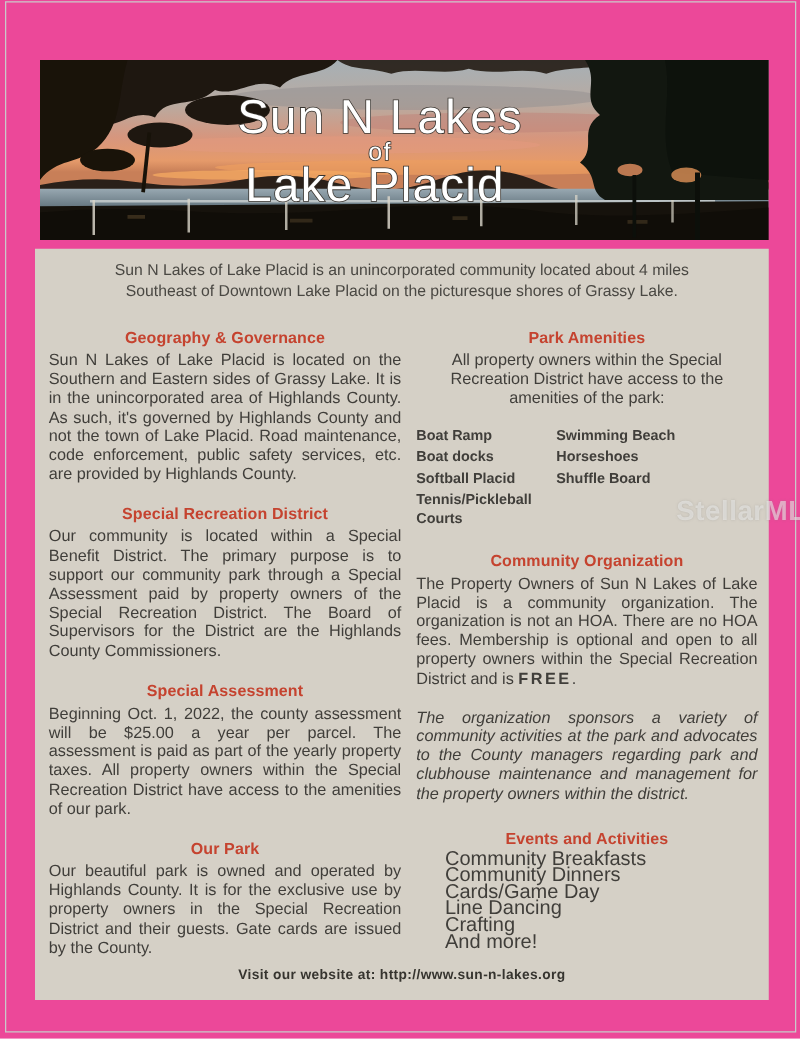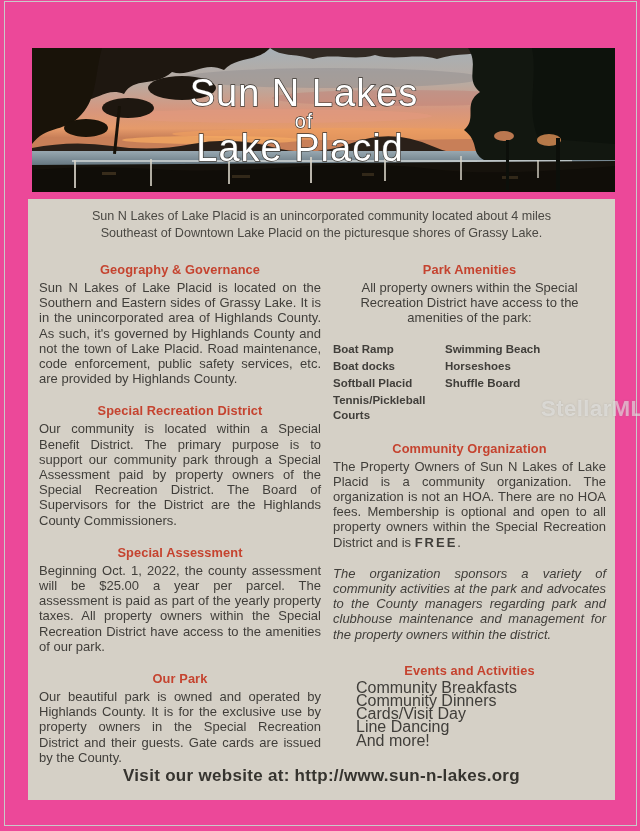--- a/index.html
+++ b/index.html
@@ -63,21 +63,21 @@
   .amenity { font-size: 11.5px; line-height: 15.5px; color: #403e3a; font-weight: bold; }
 
   .events-list { list-style: none; }
   .events-list li { font-size: 16px; line-height: 13.2px; color: #403e3a; margin-left: 23px; }
 
   .free { font-weight: bold; letter-spacing: 2px; }
 
   .footer {
     position: absolute; left: 0; right: 0; bottom: 14px;
     text-align: center;
-    font-size: 17px; font-weight: bold; letter-spacing: 0.3px;
+    font-size: 11px; font-weight: bold; letter-spacing: 0.3px;
     color: #36342f;
   }
 
   .watermark {
     position: absolute; left: 541px; top: 396px;
     font-size: 22px; font-weight: bold; letter-spacing: 0.5px;
     color: rgba(240,240,238,0.55);
     text-shadow: 0 0 2px rgba(130,130,130,0.35);
     pointer-events: none; white-space: nowrap;
   }
@@ -198,22 +198,23 @@
           <h3>Community Organization</h3>
           <p><span>The Property Owners of Sun N Lakes of Lake Placid is a community organization. The organization is not an HOA. There are no HOA fees. Membership is optional and open to all property owners within the Special Recreation District and is </span><span class="free">FREE</span><span>.</span></p>
           <p>The organization sponsors a variety of community activities at the park and advocates to the County managers regarding park and clubhouse maintenance and management for the property owners within the district.</p>
         </div>
 
         <div class="section" style="margin-top:21px">
           <h3>Events and Activities</h3>
           <ul class="events-list">
             <li>Community Breakfasts</li>
             <li>Community Dinners</li>
-            <li>Cards/Visit Day</li>
+            <li>Cards/Game Day</li>
             <li>Line Dancing</li>
+            <li>Crafting</li>
             <li>And more!</li>
           </ul>
         </div>
       </div>
     </div>
 
     <div class="footer">Visit our website at: http://www.sun-n-lakes.org</div>
   </div>
 
   <div class="watermark">StellarMLS</div>

